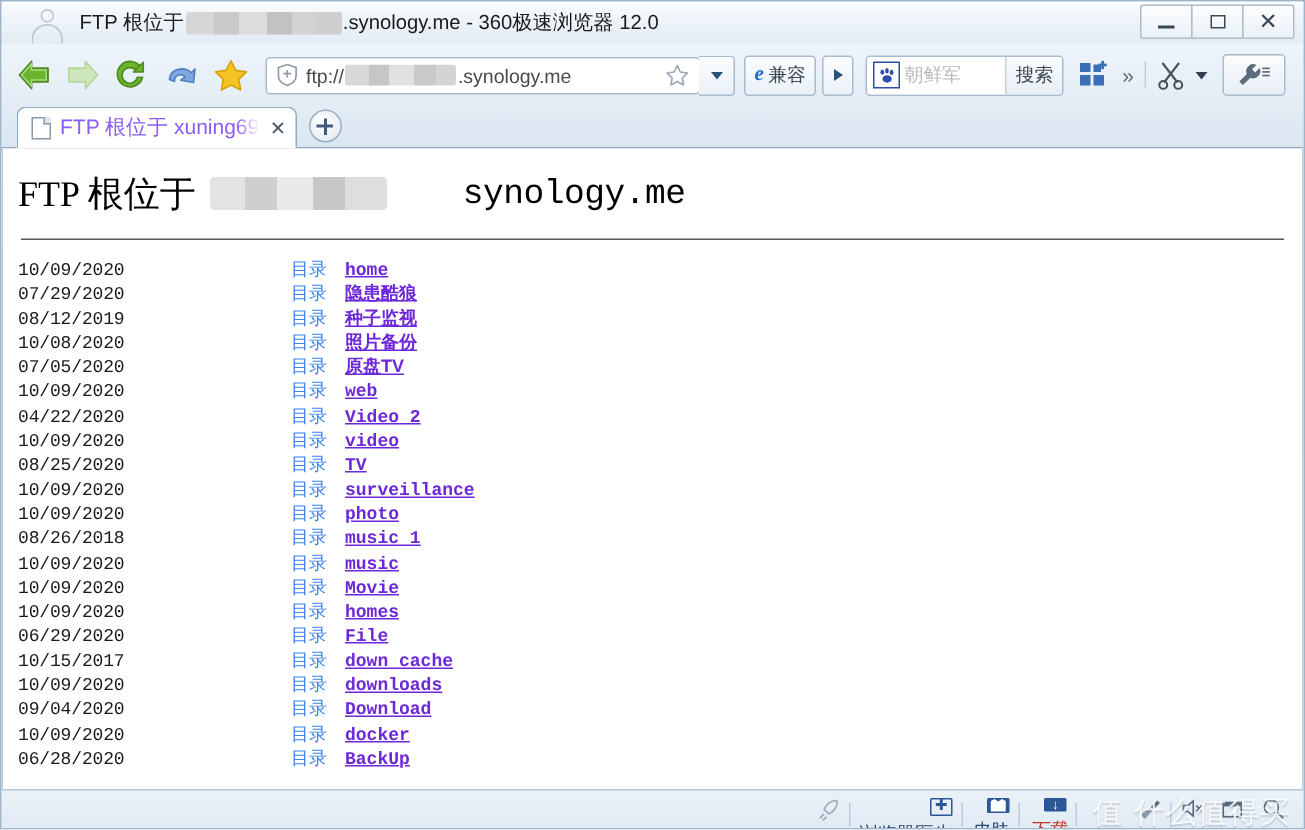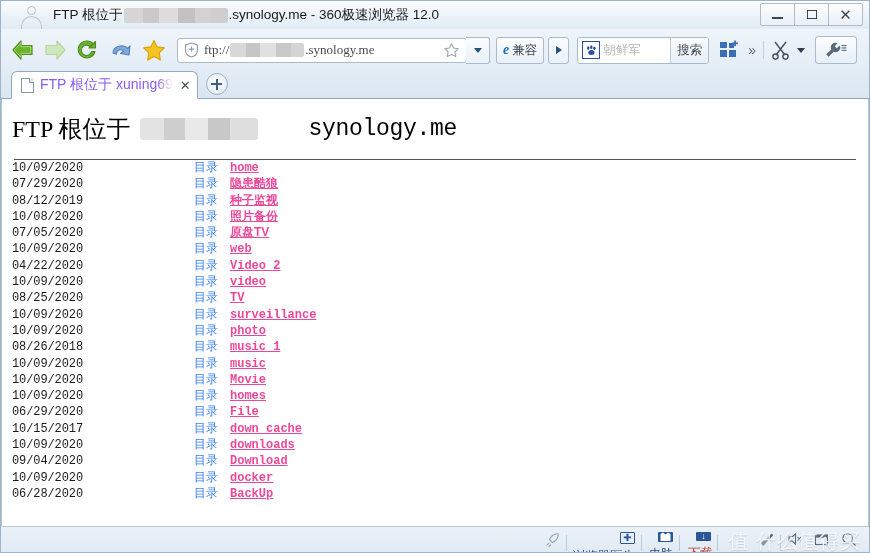--- a/index.html
+++ b/index.html
@@ -109,21 +109,20 @@
   }
   .shield {
     width: 15px; height: 16px; flex: 0 0 auto;
     margin: 0 5px 0 2px;
   }
   .url-text {
     font-size: 13px; color: #4a4a4a;
     display: flex; align-items: center;
     white-space: nowrap; overflow: hidden;
     flex: 1 1 auto;
-    font-family: Liberation Serif, serif;
   }
   .redact.u { width: 74px; height: 14px; margin: 0 1px;
     background: linear-gradient(90deg,#d8d8d8 0 22%, #c6c6c6 22% 40%, #e0e0e0 40% 62%, #c9c9c9 62% 82%, #d4d4d4 82% 100%);
   }
   .fav-star { width: 17px; height: 17px; flex: 0 0 auto; margin-right: 2px; }
 
   .dropbtn {
     width: 23px; height: 25px;
     border: 1px solid #a9bccd;
     border-left: none;
@@ -309,38 +308,38 @@
     width: 118px; height: 22px; margin: 0 10px;
     border-radius: 3px;
     background: linear-gradient(90deg,#e3e3e3 0 20%, #cfcfcf 20% 38%, #e9e9e9 38% 58%, #c8c8c8 58% 76%, #dedede 76% 100%);
   }
   .hr {
     height: 0; border: none;
     border-top: 1.5px solid #555;
     margin: 14px 12px 0 12px;
   }
   .listing {
-    margin: 0 0 0 10px;
+    margin: 12px 0 0 10px;
     font-family: "Liberation Mono", "DejaVu Sans Mono", monospace;
     font-size: 12px;
     line-height: 15.3px;
   }
   .row { display: flex; align-items: baseline; white-space: nowrap; }
   .cell-date {
     width: 182px; color: #1a1a1a; flex: 0 0 auto;
     font-family: "Liberation Mono", "DejaVu Sans Mono", monospace;
     letter-spacing: -0.1px;
   }
   .cell-type {
     width: 36px; color: #3b82f6; flex: 0 0 auto;
     font-family: "Liberation Sans", sans-serif;
     font-size: 12px;
   }
   .cell-name a {
-    color: #ec4899;
+    color: #6d28d9;
     text-decoration: underline;
     font-family: "Liberation Mono", "DejaVu Sans Mono", monospace;
     font-weight: bold;
     font-size: 12px;
   }
   .cell-name.cjk a {
     font-family: "Liberation Sans", sans-serif;
     font-weight: bold;
   }
 

